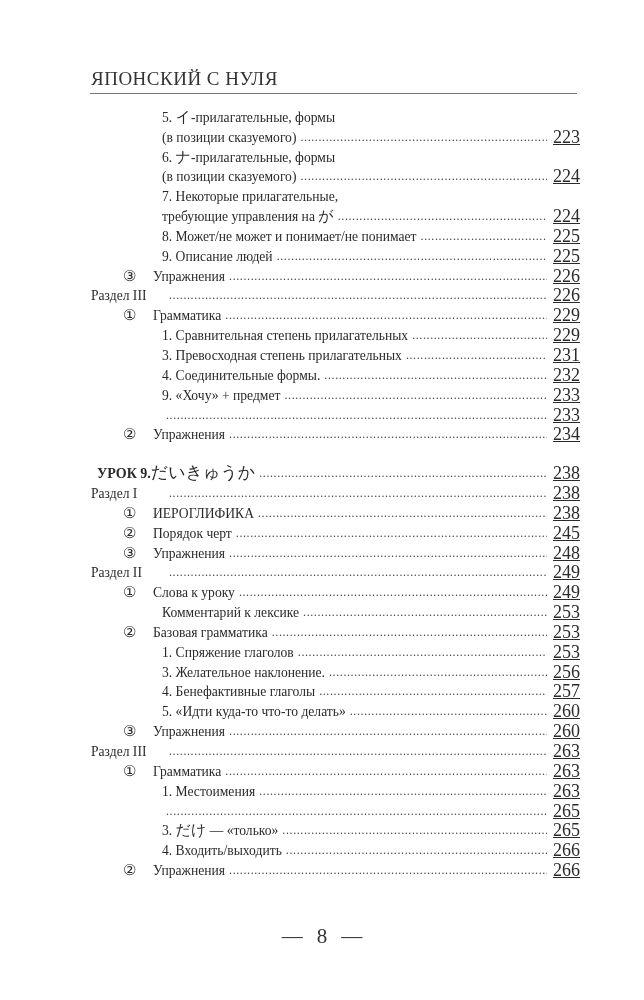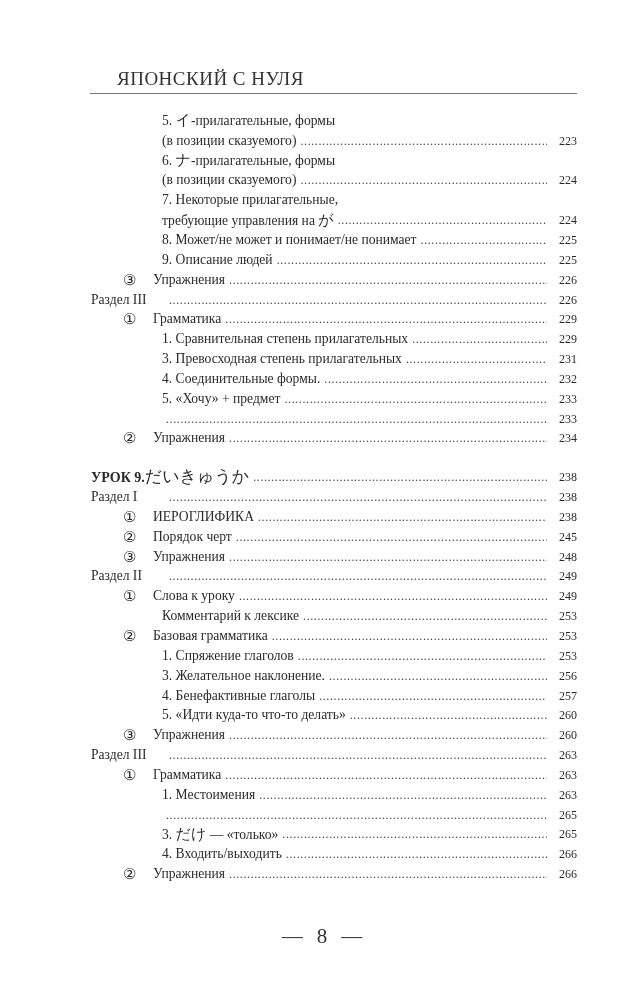--- a/index.html
+++ b/index.html
@@ -4,51 +4,50 @@
 <style>
   html, body { margin: 0; padding: 0; }
   body {
     width: 644px; height: 1000px; background: #ffffff; position: relative; overflow: hidden;
     font-family: "Liberation Serif", "DejaVu Serif", serif; color: #2a2a2a;
   }
   .page-header {
     position: absolute; left: 91px; top: 68px; width: 486px;
     font-size: 19px; letter-spacing: 0.5px; color: #333; line-height: 22px;
     font-family: "Liberation Serif", serif;
-    margin-left: 26px;
   }
   .rule {
     position: absolute; left: 90px; top: 93px; width: 487px; height: 1px; background: #777;
   }
   .toc { position: absolute; left: 91px; top: 111px; width: 486px; }
   .row {
-    position: relative; height: 19.85px; display: flex; align-items: center;
-    font-size: 13.6px; line-height: 16px; white-space: nowrap;
+    position: relative; height: 19.85px; display: flex; align-items: flex-end;
+    font-size: 13.6px; line-height: 27px; white-space: nowrap;
   }
   .row.gap { margin-top: 19px; }
   .num-circle {
     display: inline-block; width: 30px; font-size: 15px; text-align: left; flex: none;
   }
   .label { flex: none; }
   .leader {
     flex: 1 1 auto; overflow: hidden; margin: 0 6px 0 4px; color: #444;
     letter-spacing: 2.4px; font-size: 12px;
   }
   .leader::before {
     content: ". . . . . . . . . . . . . . . . . . . . . . . . . . . . . . . . . . . . . . . . . . . . . . . . . . . . . . . . . . . . . . . . . . . . . . . . . . . . . . . . . . . . . . . . . . . . . . . . . . . . . . . . . . . . . . .";
     letter-spacing: -1.2px;
   }
   .page {
-    flex: none; width: 24px; text-align: right; font-size: 12px;
+    flex: none; width: 24px; text-align: right; font-size: 18px; text-decoration: underline;
   }
   .lvl0 { padding-left: 0; }
   .lvl1 { padding-left: 32px; }
   .lvl2 { padding-left: 71px; }
   .section-label { width: 74px; display: inline-block; flex: none; }
-  .lesson .label { font-weight: bold; font-size: 14px; }
+  .lesson .label { font-weight: bold; font-size: 14px; margin-left: 6px; }
   .lesson .jp { font-weight: normal; font-size: 17px; font-family: "DejaVu Sans", sans-serif; }
   .jp { font-family: "DejaVu Sans", sans-serif; font-size: 15px; }
   .folio {
     position: absolute; top: 924px; left: 0; width: 644px; text-align: center;
     font-size: 21px; color: #333; letter-spacing: 0;
   }
   .folio .dash { display: inline-block; margin: 0 14px; }
 </style>
 </head>
 <body>
@@ -118,21 +117,21 @@
       <span class="label"><span>3. Превосходная степень прилагательных</span></span>
       <span class="leader"></span>
       <span class="page">231</span>
     </div>
     <div class="row lvl2">
       <span class="label"><span>4. Соединительные формы.</span></span>
       <span class="leader"></span>
       <span class="page">232</span>
     </div>
     <div class="row lvl2">
-      <span class="label"><span>5. «Хочу» + предмет</span></span>
+      <span class="label"><span>9. «Хочу» + предмет</span></span>
       <span class="leader"></span>
       <span class="page">233</span>
     </div>
     <div class="row lvl2">
       <span class="leader"></span>
       <span class="page">233</span>
     </div>
     <div class="row lvl1">
       <span class="num-circle">②</span>
       <span class="label"><span>Упражнения</span></span>

